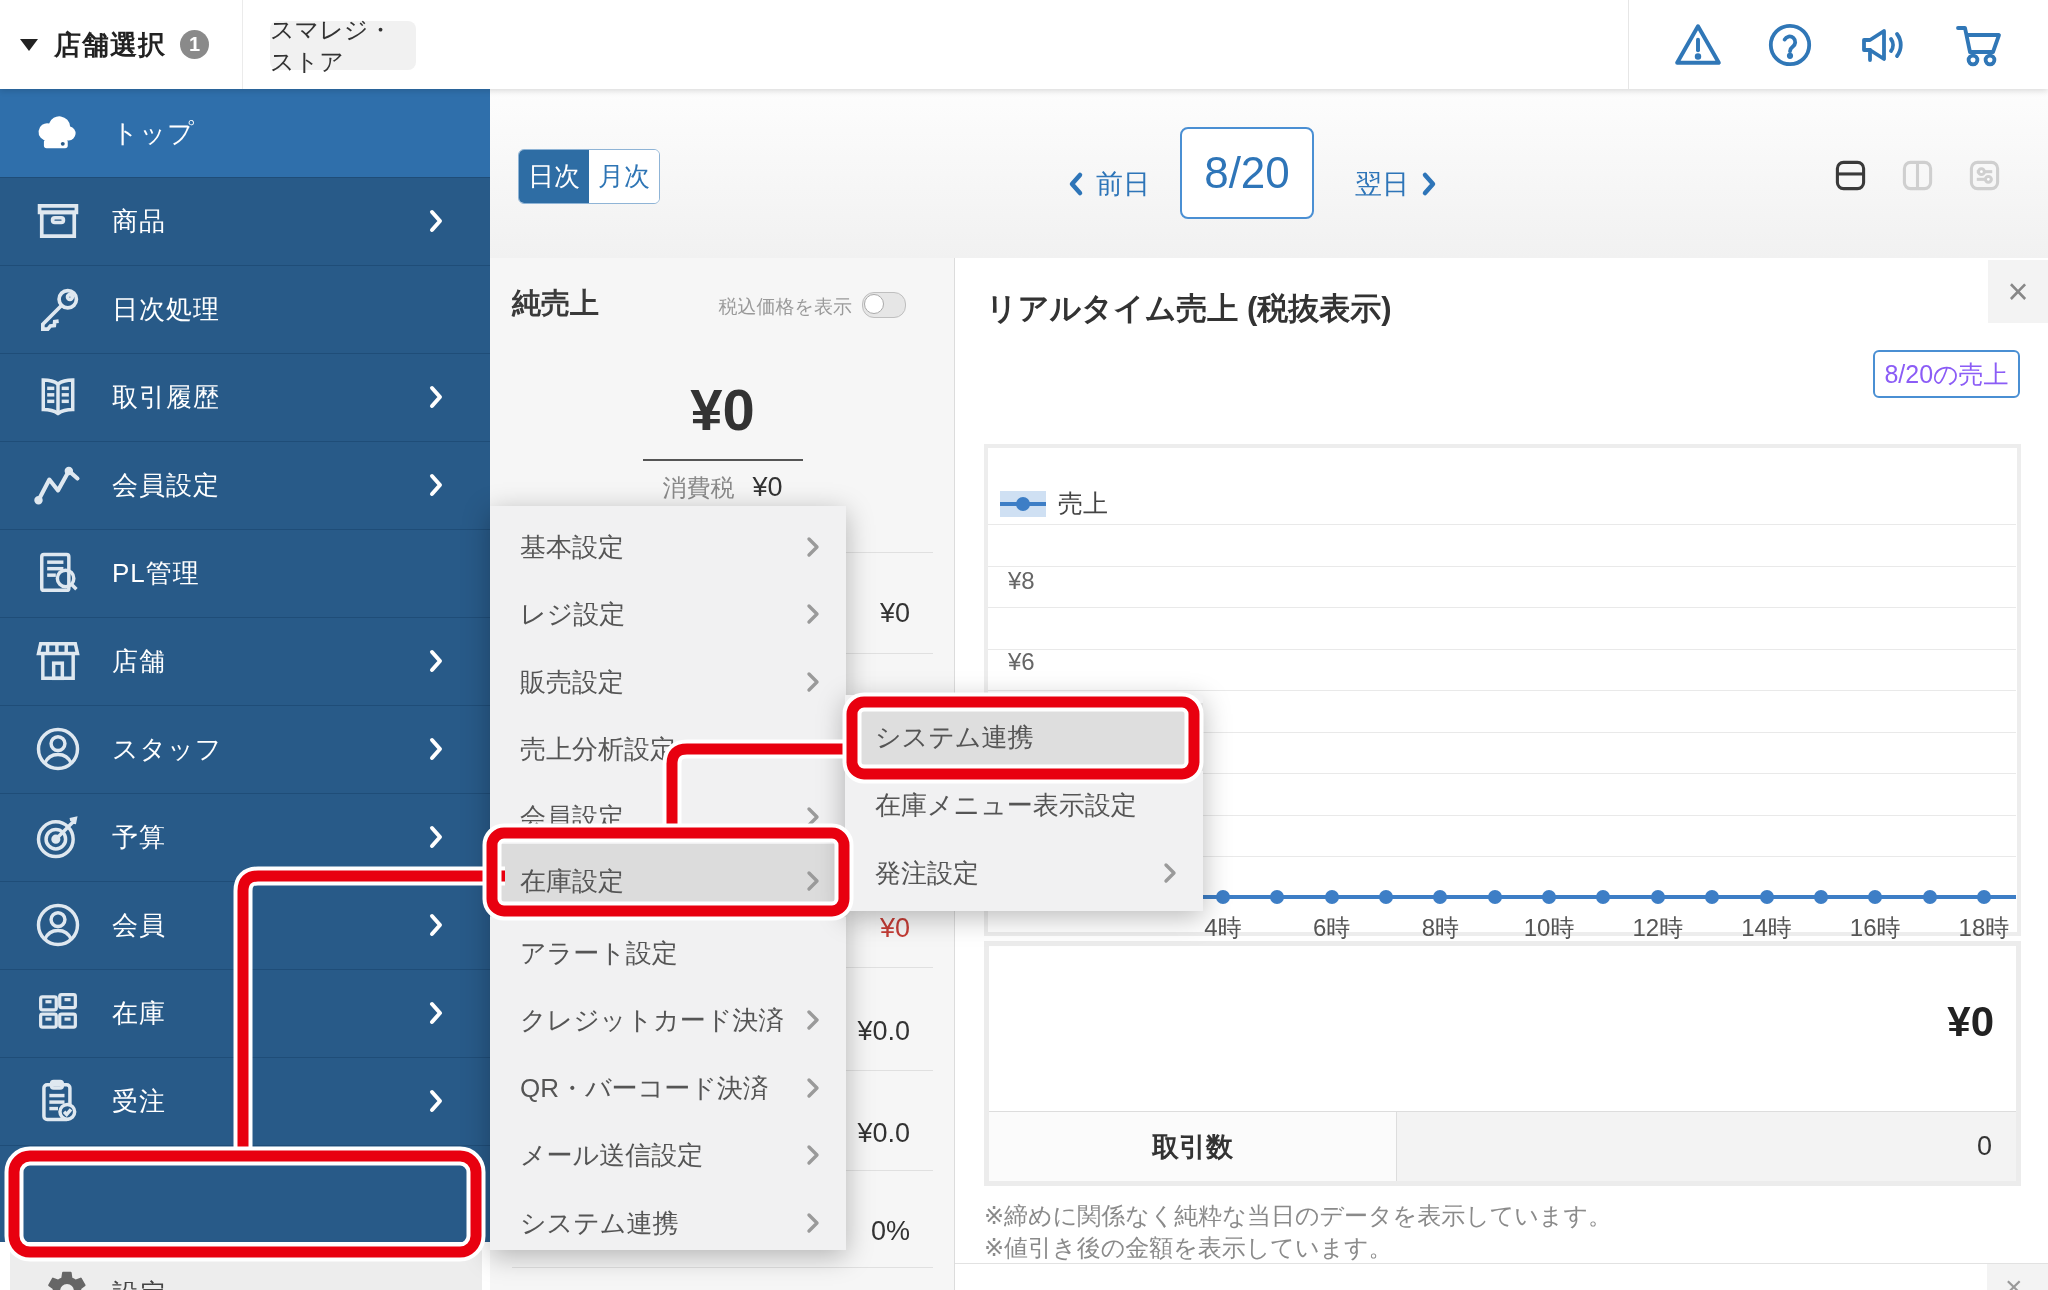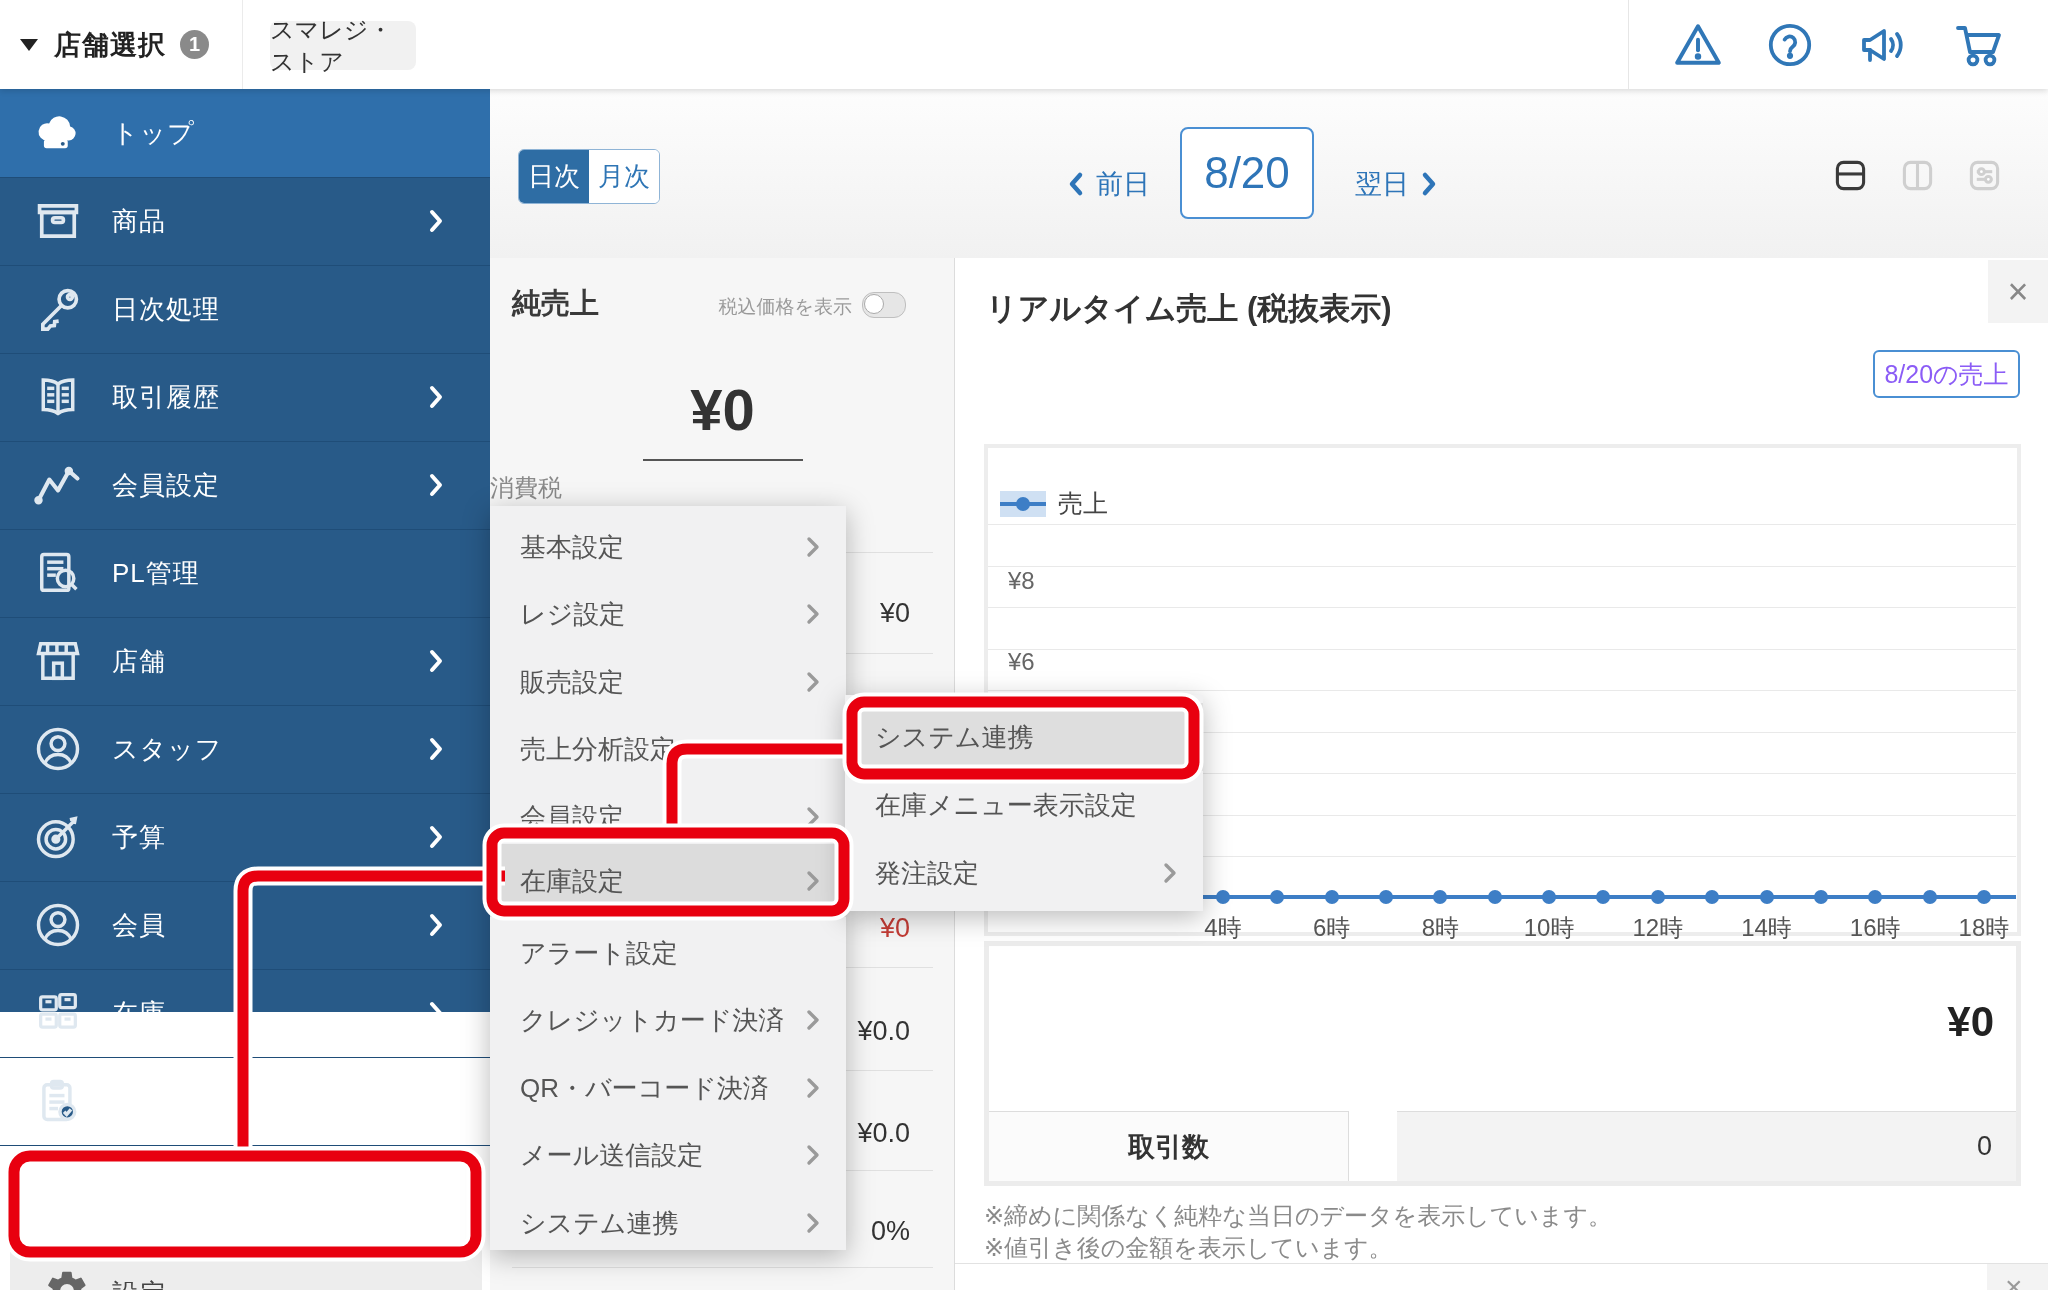--- a/index.html
+++ b/index.html
@@ -14,21 +14,21 @@
   #store-select .lbl{font-size:27px;font-weight:bold;color:#222;letter-spacing:1px;}
   #store-badge{margin-left:14px;width:29px;height:29px;border-radius:50%;background:#8a8a8a;color:#fff;
     font-size:20px;display:flex;align-items:center;justify-content:center;font-weight:bold;}
   #topbar-divider{position:absolute;left:242px;top:0;width:1px;height:89px;background:#ebebeb;}
   #store-tab{position:absolute;left:270px;top:21px;width:146px;height:49px;background:#f1f1f1;border-radius:8px;
     display:flex;align-items:center;justify-content:center;font-size:24px;color:#333;cursor:pointer;}
   #topbar-icons{position:absolute;left:1628px;top:0;width:420px;height:89px;background:#fff;
     border-left:1px solid #e6e6e6;display:flex;align-items:center;justify-content:space-evenly;}
   #topbar-icons svg{display:block;cursor:pointer;}
   
-  #sidebar{position:absolute;left:0;top:89px;width:490px;height:923px;background:#285a88;z-index:10;}
+  #sidebar{position:absolute;left:0;top:89px;width:490px;height:1153px;background:#285a88;z-index:10;}
   .s-row{position:absolute;left:0;width:490px;height:88px;border-bottom:1px solid #1f4d78;cursor:pointer;}
   .s-row.active{background:#2f6fab;}
   .s-ic{position:absolute;left:32px;top:50%;transform:translateY(-50%);width:52px;height:52px;}
   .s-lb{position:absolute;left:112px;top:50%;transform:translateY(-50%);color:#fff;font-size:26px;letter-spacing:1px;}
   .s-ch{position:absolute;left:428px;top:50%;transform:translateY(-50%);}
   #settings-row{position:absolute;left:10px;top:1160px;width:472px;height:88px;background:#ededed;border-radius:3px;cursor:pointer;}
   #settings-row .g-ic{position:absolute;left:34px;top:50%;transform:translateY(-50%);}
   #settings-row .g-lb{position:absolute;left:102px;top:50%;transform:translateY(-50%);font-size:26px;color:#444;letter-spacing:2px;}
   
   #main-toolbar{position:absolute;left:490px;top:89px;width:1558px;height:169px;
@@ -49,21 +49,21 @@
   #net-panel{position:absolute;left:490px;top:258px;width:465px;height:1032px;background:#f6f6f6;
     border-right:1px solid #dcdcdc;box-sizing:border-box;}
   #net-title{position:absolute;left:22px;top:26px;font-size:29px;font-weight:bold;color:#3a3a3a;}
   #tax-lbl{position:absolute;left:150px;top:36px;width:212px;text-align:right;font-size:19px;color:#9a9a9a;}
   #tax-toggle{position:absolute;left:372px;top:34px;width:42px;height:24px;border-radius:12px;background:#e6e6e6;
     border:1px solid #bfbfbf;cursor:pointer;}
   #tax-toggle .knob{position:absolute;left:1px;top:1px;width:20px;height:20px;border-radius:50%;background:#fff;
     border:1px solid #aaa;box-sizing:border-box;}
   #net-amount{position:absolute;left:0;top:118px;width:465px;text-align:center;font-size:58px;font-weight:bold;color:#333;}
   #net-underline{position:absolute;left:153px;top:201px;width:160px;height:2px;background:#555;}
-  #net-taxrow{position:absolute;left:0;top:214px;width:465px;display:flex;justify-content:center;align-items:baseline;gap:18px;flex-direction:column;}
+  #net-taxrow{position:absolute;left:0;top:214px;width:465px;display:flex;justify-content:center;align-items:baseline;gap:18px;}
   #net-taxrow .t1{font-size:24px;color:#8a8a8a;}
   #net-taxrow .t2{font-size:27px;color:#333;}
   .nsep{position:absolute;left:22px;width:421px;height:1px;background:#e0e0e0;}
   .nval{position:absolute;left:210px;width:210px;text-align:right;font-size:27px;color:#333;}
   .nval.red{color:#c43c35;}
   #rt-panel{position:absolute;left:955px;top:258px;width:1093px;height:1032px;background:#fff;}
   #rt-title{position:absolute;left:31px;top:30px;font-size:31px;font-weight:bold;color:#333;}
   #rt-close{position:absolute;left:1033px;top:2px;width:60px;height:63px;background:#f3f3f3;display:flex;
     align-items:center;justify-content:center;font-size:36px;color:#888;cursor:pointer;}
   #rt-btn{position:absolute;left:918px;top:92px;width:147px;height:48px;border:2px solid #4a8fd3;border-radius:6px;
@@ -81,21 +81,21 @@
     background:repeating-linear-gradient(to bottom,#e9e9e9 0 1px,transparent 1px 41.5px);}
   .ylab{position:absolute;left:20px;font-size:24px;color:#666;}
   #dataline{position:absolute;left:215px;top:447px;width:813px;height:4px;background:#3d7ec6;}
   .dot{position:absolute;width:14px;height:14px;border-radius:50%;background:#3d7ec6;top:442px;}
   .xlab{position:absolute;top:464px;width:90px;text-align:center;font-size:24px;color:#555;}
   
   #table-card{position:absolute;left:29px;top:683px;width:1037px;height:245px;border:5px solid #ececec;
     background:#fff;box-sizing:border-box;}
   #tc-top{position:absolute;left:0;top:0;width:1027px;height:165px;}
   #tc-amount{position:absolute;right:22px;top:52px;font-size:42px;font-weight:bold;color:#222;}
-  #tc-l{position:absolute;left:0;top:165px;width:360px;height:70px;background:#fbfbfb;border-top:1px solid #ddd;
+  #tc-l{position:absolute;left:0;top:165px;width:408px;height:70px;background:#fbfbfb;border-top:1px solid #ddd;
     border-right:1px solid #ddd;box-sizing:border-box;display:flex;align-items:center;justify-content:center;
     font-size:27px;font-weight:bold;color:#333;}
   #tc-r{position:absolute;left:408px;top:165px;width:619px;height:70px;background:#f3f3f3;border-top:1px solid #ddd;
     box-sizing:border-box;display:flex;align-items:center;justify-content:flex-end;padding-right:24px;font-size:27px;color:#333;}
   .note{position:absolute;left:29px;font-size:24px;color:#8a8a8a;}
   #rt-divider{position:absolute;left:0;top:1005px;width:1093px;height:1px;background:#e2e2e2;}
   #next-close{position:absolute;left:1032px;top:1006px;width:61px;height:26px;background:#f3f3f3;overflow:hidden;cursor:pointer;}
   #next-close span{position:absolute;left:18px;top:6px;font-size:30px;color:#999;}
   
   #settings-menu{position:absolute;left:490px;top:506px;width:356px;height:744px;background:#f1f1f2;

